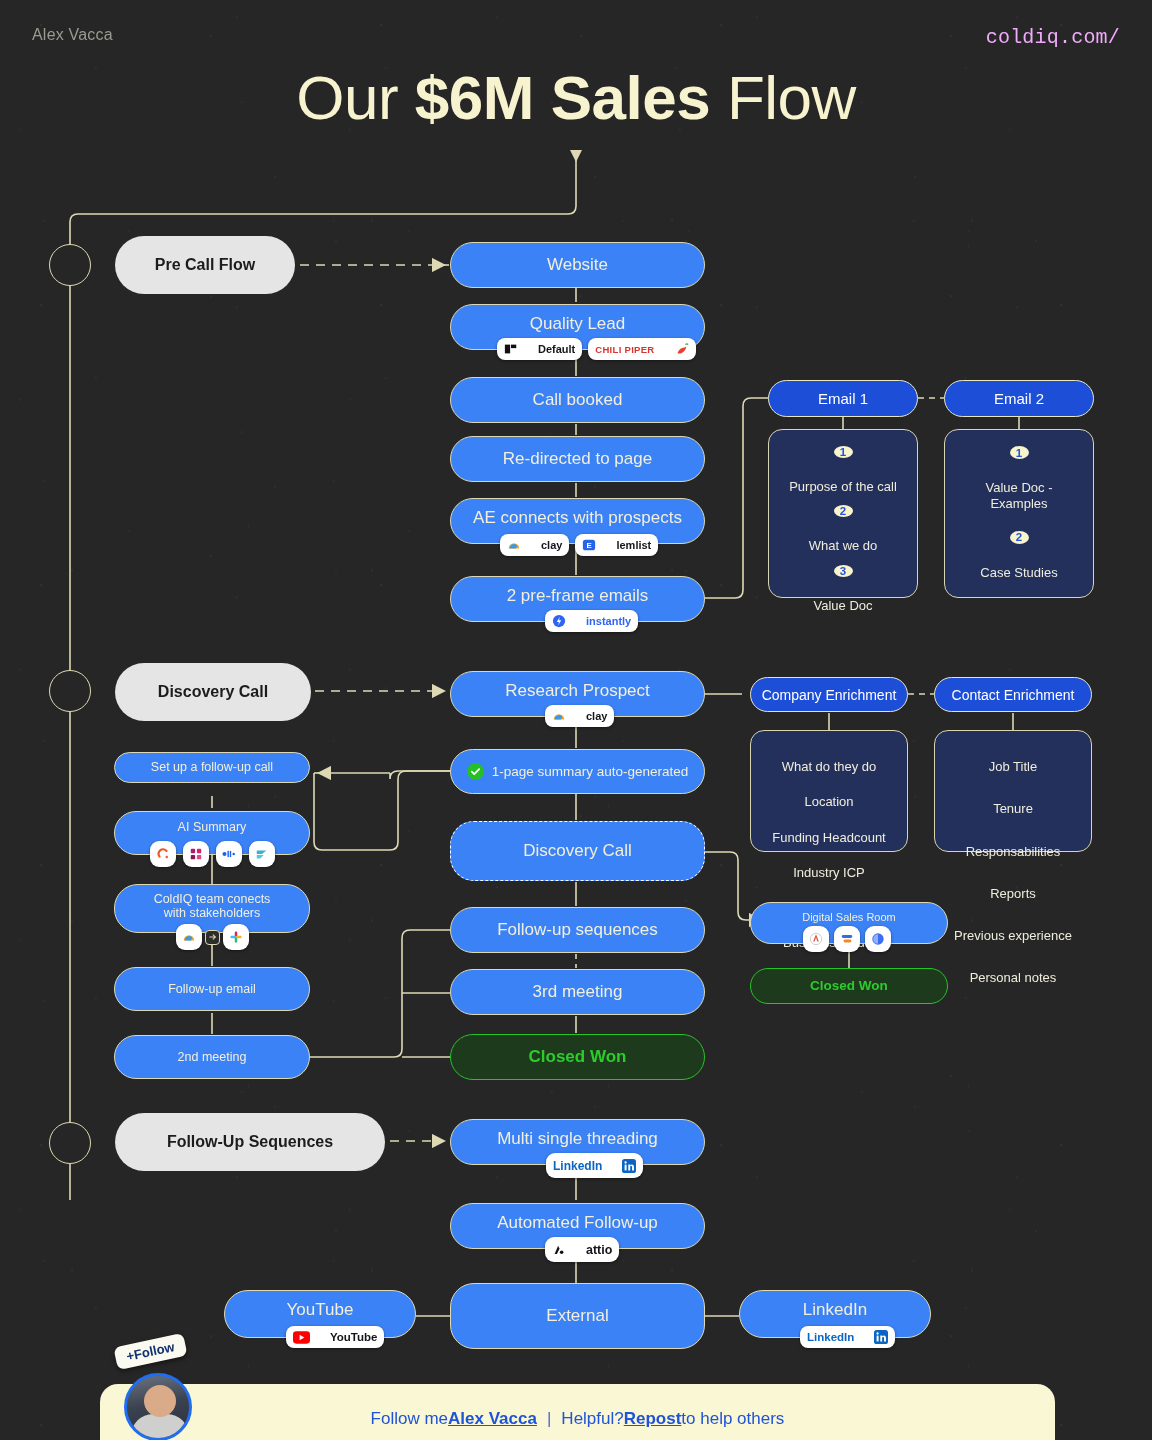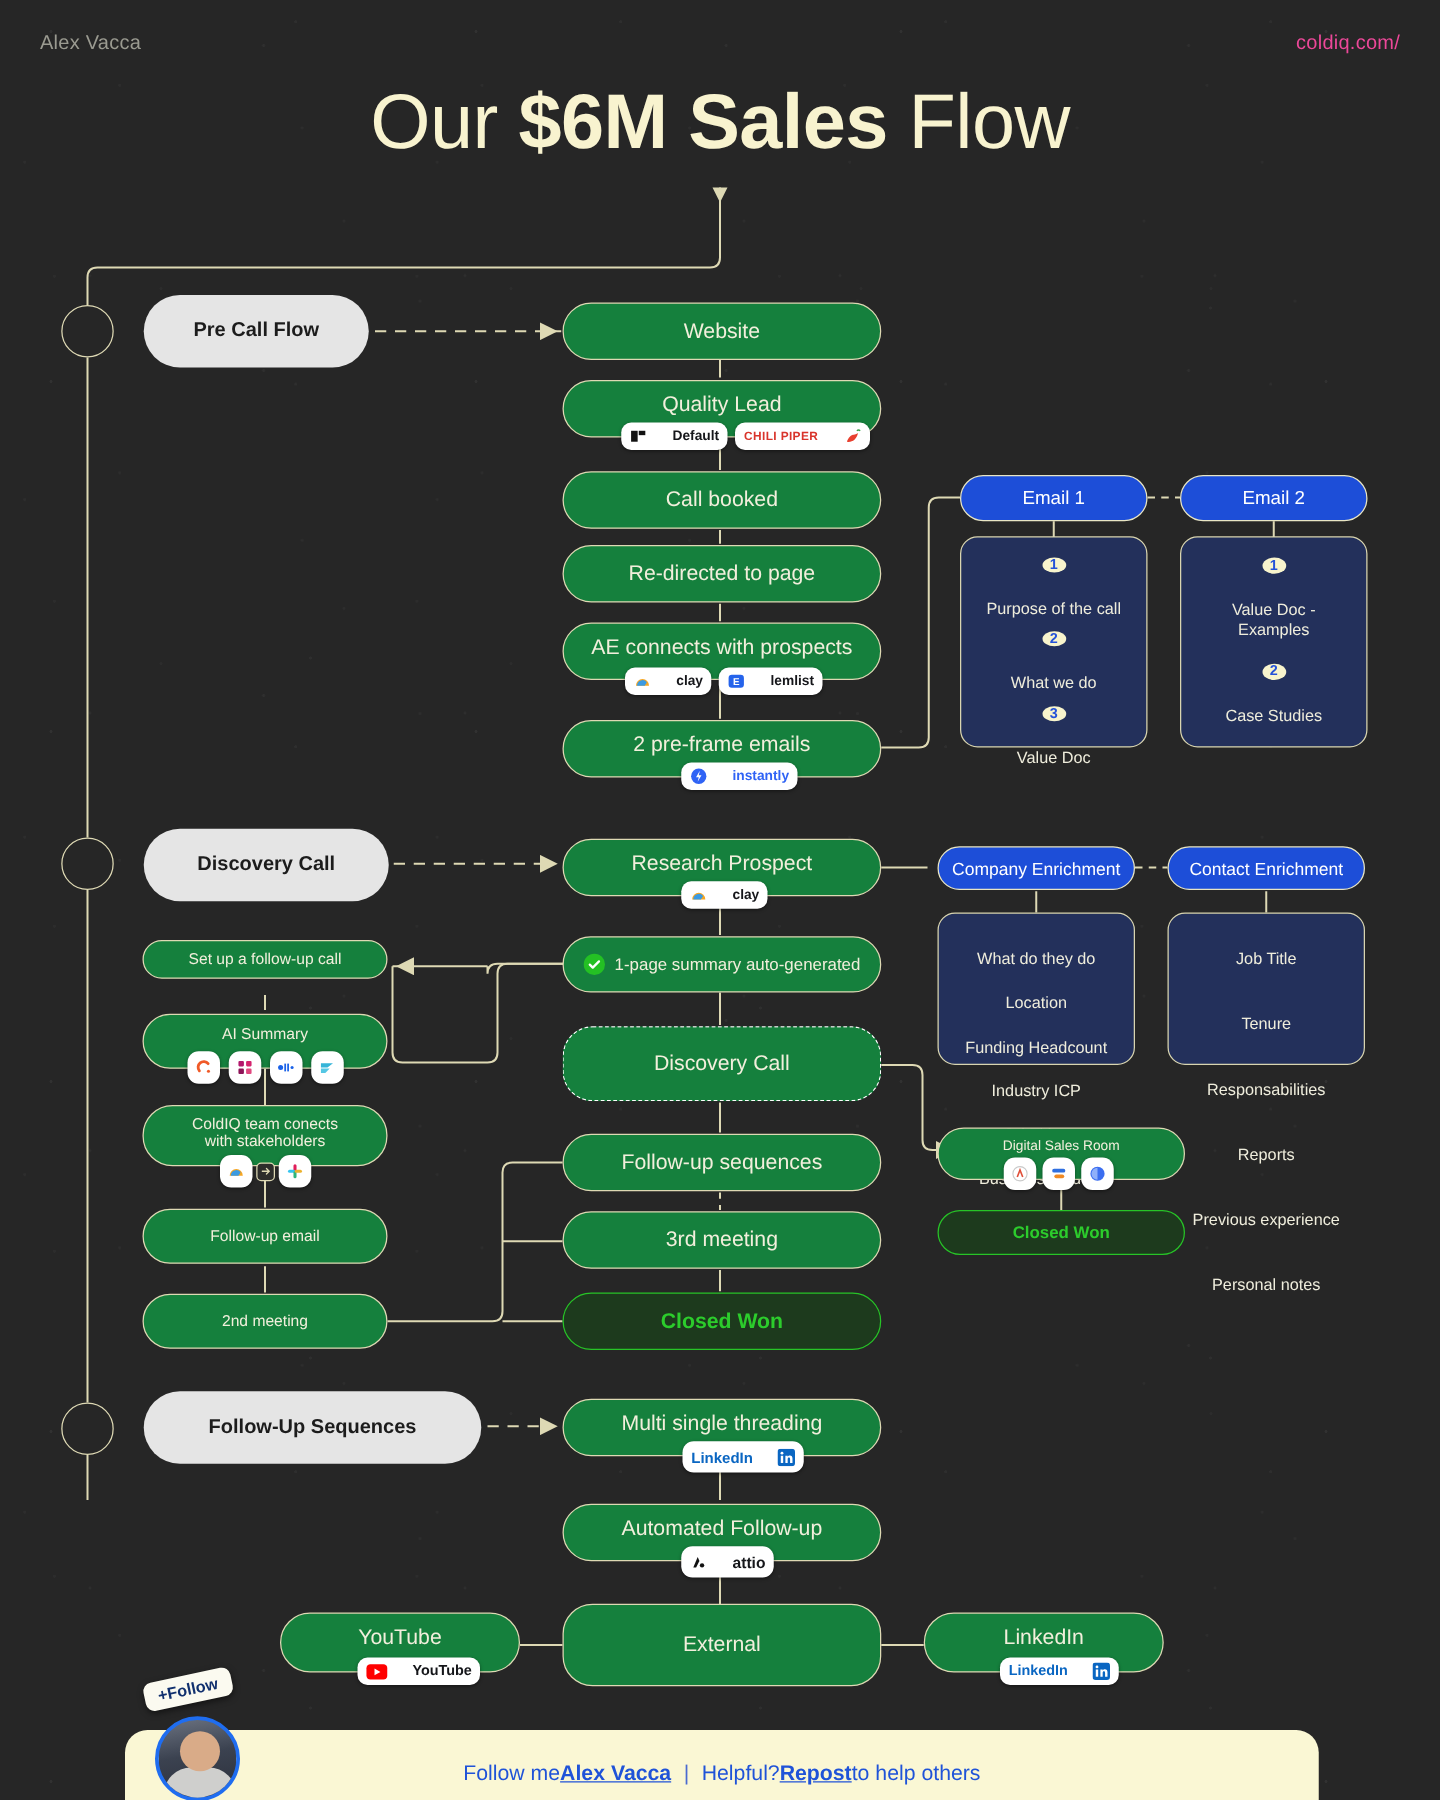--- a/index.html
+++ b/index.html
@@ -25,28 +25,28 @@
       radial-gradient(circle at 86% 57%, rgba(255,255,255,.07) 0 1px, transparent 1.4px),
       radial-gradient(circle at 15% 85%, rgba(255,255,255,.06) 0 1px, transparent 1.4px),
       radial-gradient(circle at 96% 73%, rgba(255,255,255,.07) 0 1px, transparent 1.4px);
     background-size: 340px 280px, 290px 310px, 370px 260px, 310px 330px,
                      260px 290px, 330px 270px, 300px 350px, 280px 300px,
                      360px 280px, 320px 310px, 290px 260px, 350px 330px;
   }
   #svg-wires { position: absolute; inset: 0; width: 1152px; height: 1440px; pointer-events: none; }
 
   .hdr-name { position: absolute; left: 32px; top: 26px; font-size: 16px; color: #9a9a90; letter-spacing:.2px;}
-  .hdr-url  { position: absolute; right: 32px; top: 26px; font-size: 16px; color: #ec4899; letter-spacing:.2px;}
+  .hdr-url  { position: absolute; right: 32px; top: 26px; font-size: 20px; color: #f0abfc; letter-spacing:.2px;font-family:Liberation Mono, monospace;}
   .title { position: absolute; left: 0; right: 0; top: 62px; text-align: center;
            font-size: 62px; color: #f8f3cf; font-weight: 300; letter-spacing:-.5px; white-space: nowrap;}
   .title b { font-weight: 800; }
 
   .node {
     position: absolute; border: 1.5px solid #ded9b4; border-radius: 24px;
-    background: #15803d; display: flex; align-items: center; justify-content: center;
+    background: #3b82f6; display: flex; align-items: center; justify-content: center;
     text-align: center; color: #f2efdc; line-height: 1.15;
   }
   .node.lg { font-size: 17px; }
   .node.sm { font-size: 12.5px; }
   .node.dashed { border-style: dashed; border-color: #ffffff; }
   .node.won { background: #1d3a1d; border-color: #27c427; color: #2ccc2c; font-weight: 700; }
   .node.won.sm { font-weight: 700; font-size: 14px; }
 
   .stage {
     position: absolute; background: #e5e5e5; border-radius: 30px;
@@ -376,21 +376,21 @@
 
 <div class="bluepanel" style="left:750px; top:730px; width:158px; height:122px; gap:3px; padding:12px 16px">
   <div class="ln">What do they do</div>
   <div class="ln">Location</div>
   <div class="ln">Funding Headcount</div>
   <div class="ln">Industry ICP</div>
   <div class="ln">JobTitles</div>
   <div class="ln">Business Model</div>
 </div>
 
-<div class="bluepanel" style="left:934px; top:730px; width:158px; height:122px; gap:20px; padding:12px 6px">
+<div class="bluepanel" style="left:934px; top:730px; width:158px; height:122px; gap:10px; padding:12px 6px">
   <div class="ln">Job Title</div>
   <div class="ln">Tenure</div>
   <div class="ln">Responsabilities</div>
   <div class="ln">Reports</div>
   <div class="ln">Previous experience</div>
   <div class="ln">Personal notes</div>
 </div>
 
 <div class="node sm" style="left:750px; top:902px; width:198px; height:42px; align-items:flex-start; padding-top:8px; font-size:11px">Digital Sales Room</div>
 <div class="badgerow" style="left:803px; top:926px; gap:5px">

